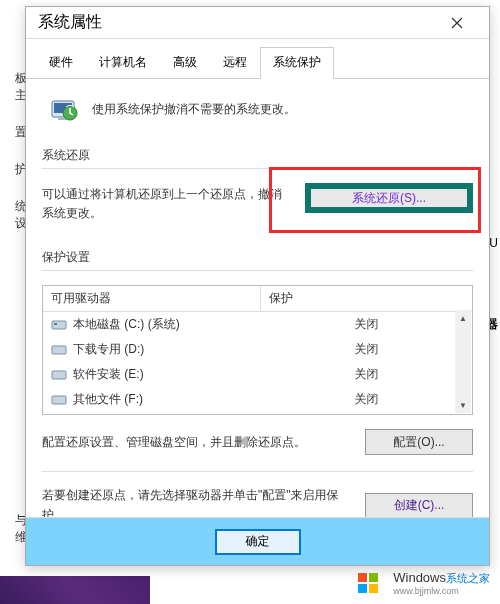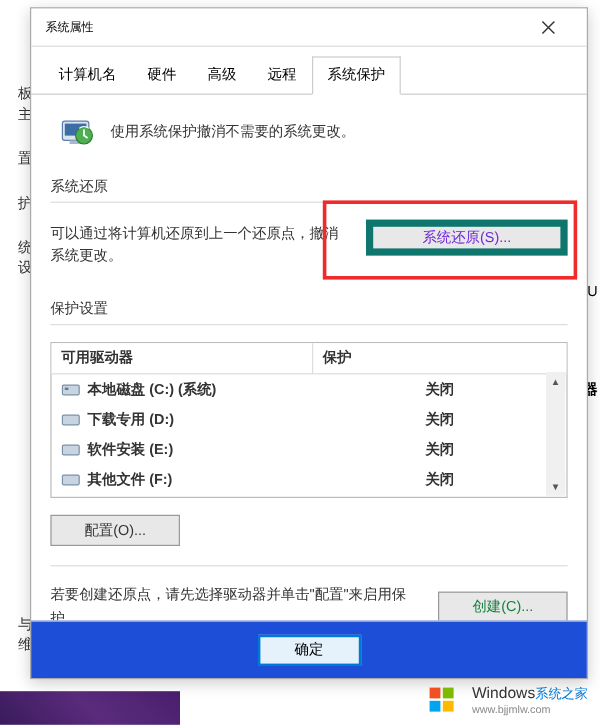--- a/index.html
+++ b/index.html
@@ -4,59 +4,59 @@
   <style>
     * { margin: 0; padding: 0; box-sizing: border-box; font-family: "Microsoft YaHei", "Segoe UI", sans-serif; }
     body { width: 500px; height: 604px; background: #fff; position: relative; overflow: hidden; }
     
     .bg-fragments { position: absolute; left: 0; top: 60px; width: 25px; height: 440px; font-size: 12px; color: #333; }
     .bg-frag { padding: 10px 15px; }
     
     .dialog { position: absolute; left: 25px; top: 6px; width: 465px; height: 560px; background: #fff; border: 1px solid #aaa; box-shadow: 0 3px 12px rgba(0,0,0,0.2); }
     
     .titlebar { height: 32px; display: flex; align-items: center; padding: 0 12px; border-bottom: 1px solid #ddd; }
-    .titlebar-title { font-size: 10px; flex: 1; }
+    .titlebar-title { font-size: 16px; flex: 1; }
     .close-btn { width: 40px; height: 28px; display: flex; align-items: center; justify-content: center; cursor: pointer; font-size: 16px; }
     
     .tabs { display: flex; padding: 8px 10px 0 10px; border-bottom: 1px solid #ccc; font-size: 12px; }
     .tab { padding: 6px 12px; border: 1px solid transparent; cursor: pointer; position: relative; }
     .tab.active { border: 1px solid #ccc; border-bottom: 1px solid #fff; background: #fff; margin-bottom: -1px; }
     
     .content { padding: 14px 16px; font-size: 12px; color: #333; }
     
     .intro-row { display: flex; align-items: center; gap: 12px; margin-bottom: 22px; padding-left: 6px; }
     .sys-icon { width: 32px; height: 32px; display: flex; align-items: center; justify-content: center; }
     
     .section-title { font-size: 12px; margin-bottom: 4px; }
     .section-line { height: 1px; background: #ddd; margin-bottom: 14px; }
     
     .restore-row { display: flex; gap: 12px; margin-bottom: 26px; position: relative; justify-content: flex-end; }
     .restore-text { flex: 1; line-height: 1.6; padding-top: 2px; }
     .big-btn { width: 168px; height: 30px; background: #e8e8e8; border: 6px solid #0f766e; color: #6d28d9; font-size: 12px; cursor: default; display: flex; align-items: center; justify-content: center; }
     
     .highlight-box { position: absolute; border: 3px solid #ef2b2b; top: -16px; right: -8px; width: 212px; height: 66px; pointer-events: none; }
     
-    .drive-table { border: 1px solid #bbb; height: 130px; margin-bottom: 14px; position: relative; font-weight: bold; }
+    .drive-table { border: 1px solid #bbb; height: 130px; margin-bottom: 14px; position: relative; }
     .drive-header { display: flex; background: #fff; border-bottom: 1px solid #ddd; font-size: 12px; }
     .dh-col1 { width: 218px; padding: 4px 8px; border-right: 1px solid #ddd; }
     .dh-col2 { flex: 1; padding: 4px 8px; }
     .drive-body { overflow-y: auto; height: 104px; }
     .drive-row { display: flex; font-size: 12px; padding: 3px 0; }
     .dr-col1 { width: 218px; padding: 1px 8px; display: flex; align-items: center; gap: 6px; }
     .dr-col2 { flex: 1; padding: 1px 8px; text-align: center; }
     .drive-icon { width: 16px; height: 12px; display: inline-flex; }
     .scrollbar-fake { position: absolute; right: 1px; top: 24px; bottom: 1px; width: 16px; background: #f0f0f0; }
     .sb-arrow { height: 16px; background: #f0f0f0; display: flex; align-items: center; justify-content: center; font-size: 8px; color: #555; }
     
     .config-row { display: flex; gap: 12px; align-items: center; margin-bottom: 16px; }
     .config-text { flex: 1; line-height: 1.6; }
     .small-btn { width: 108px; height: 26px; background: #e8e8e8; border: 1px solid #999; font-size: 12px; display: flex; align-items: center; justify-content: center; cursor: pointer; }
-    .small-btn.disabled { color: #15803d; cursor: default; }
-    
-    .bottom-bar { position: absolute; bottom: 0; left: 0; right: 0; height: 48px; background: #1d4ed8; border-top: 1px solid #ddd; display: flex; align-items: center; justify-content: center; gap: 10px; }
+    .small-btn.disabled { color: #4c1d95; cursor: default; }
+    
+    .bottom-bar { position: absolute; bottom: 0; left: 0; right: 0; height: 48px; background: #7dd3fc; border-top: 1px solid #ddd; display: flex; align-items: center; justify-content: center; gap: 10px; }
     .ok-btn { width: 86px; height: 26px; border: 2px solid #0078d7; background: #e5f1fb; font-size: 12px; display: flex; align-items: center; justify-content: center; cursor: pointer; }
     
     .watermark { position: absolute; right: 10px; bottom: 8px; display: flex; align-items: center; gap: 15px; font-size: 13px; }
     .win-logo { width: 20px; height: 20px; display: grid; grid-template-columns: 1fr 1fr; grid-template-rows: 1fr 1fr; gap: 2px; }
     .wl { }
     .wl1 { background: #f25022; } .wl2 { background: #7fba00; } .wl3 { background: #00a4ef; } .wl4 { background: #ffb900; }
     .wm-text1 { color: #333; font-weight: 500; }
     .wm-text2 { color: #0078d7; font-size: 11px; }
     
     .footer-purple { position: absolute; left: 0; bottom: 0; width: 150px; height: 28px; background: linear-gradient(45deg, #3a1b5c, #5a2b7c, #4a1f6e); }
@@ -84,22 +84,22 @@
   <div class="titlebar">
     <span class="titlebar-title">系统属性</span>
     <div class="close-btn">
       <svg width="12" height="12" viewBox="0 0 12 12">
           <path d="M1 1 L11 11 M11 1 L1 11" stroke="#333" stroke-width="1.2" fill="none"></path>
         </svg>
     </div>
   </div>
 
   <div class="tabs">
+    <div class="tab">硬件</div>
     <div class="tab">计算机名</div>
-    <div class="tab">硬件</div>
     <div class="tab">高级</div>
     <div class="tab">远程</div>
     <div class="tab active">系统保护</div>
   </div>
 
   <div class="content">
     <div class="intro-row">
       <div class="sys-icon">
         <svg width="32" height="32" viewBox="0 0 32 32">
           <rect x="4" y="8" width="22" height="16" rx="2" fill="#d8e4f0" stroke="#5a7ca8" stroke-width="1"></rect>
@@ -179,20 +179,21 @@
       </div>
       <div class="scrollbar-fake">
         <div class="sb-arrow">▲</div>
         <div style="position:absolute;bottom:0;left:0;right:0">
             <div class="sb-arrow">▼</div>
           </div>
       </div>
     </div>
 
     <div class="config-row">
+      <div class="config-text">配置还原设置、管理磁盘空间，并且删除还原点。</div>
       <div class="small-btn">配置(O)...</div>
     </div>
     <div class="section-line"></div>
 
     <div class="config-row">
       <div class="config-text">若要创建还原点，请先选择驱动器并单击"配置"来启用保护。</div>
       <div class="small-btn disabled">创建(C)...</div>
     </div>
   </div>
 

